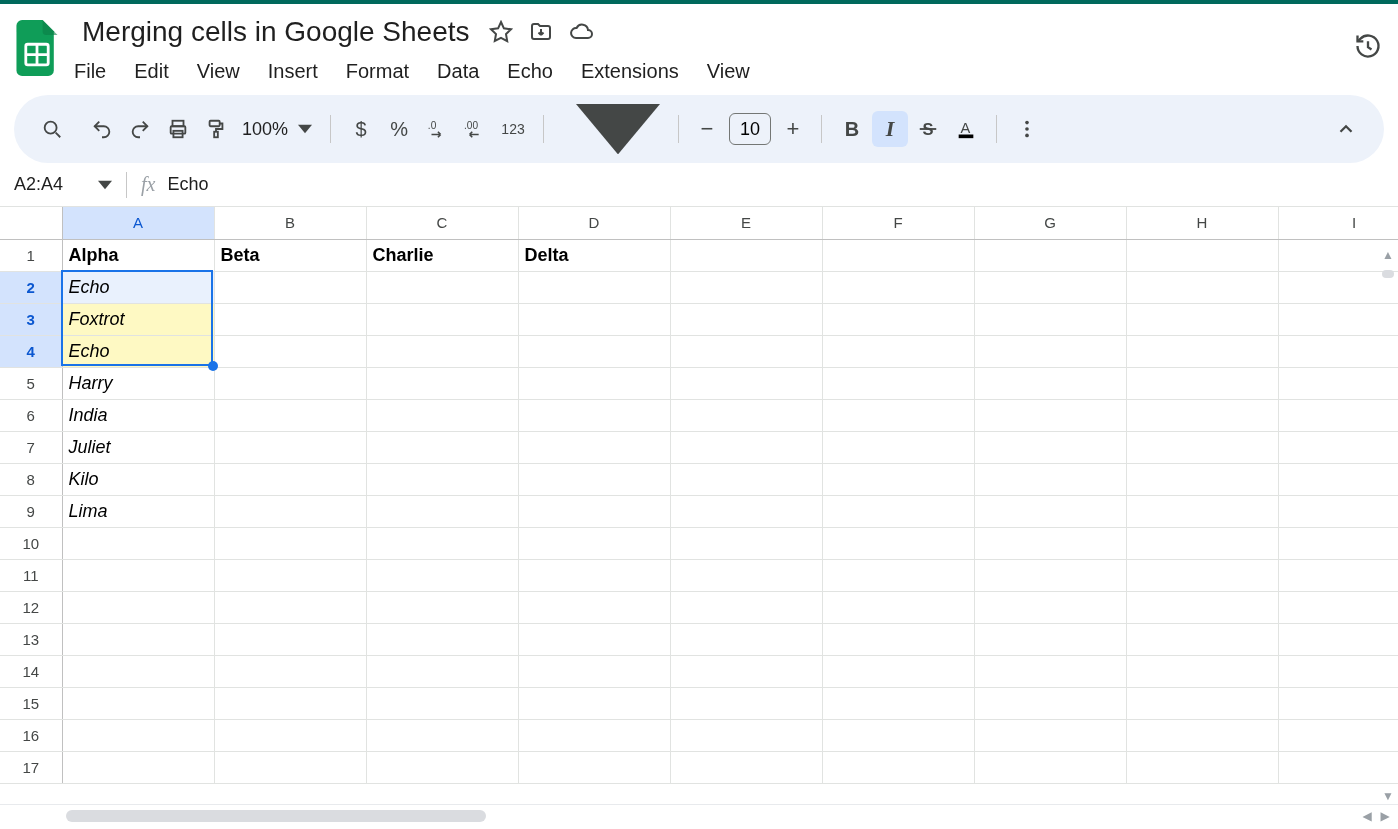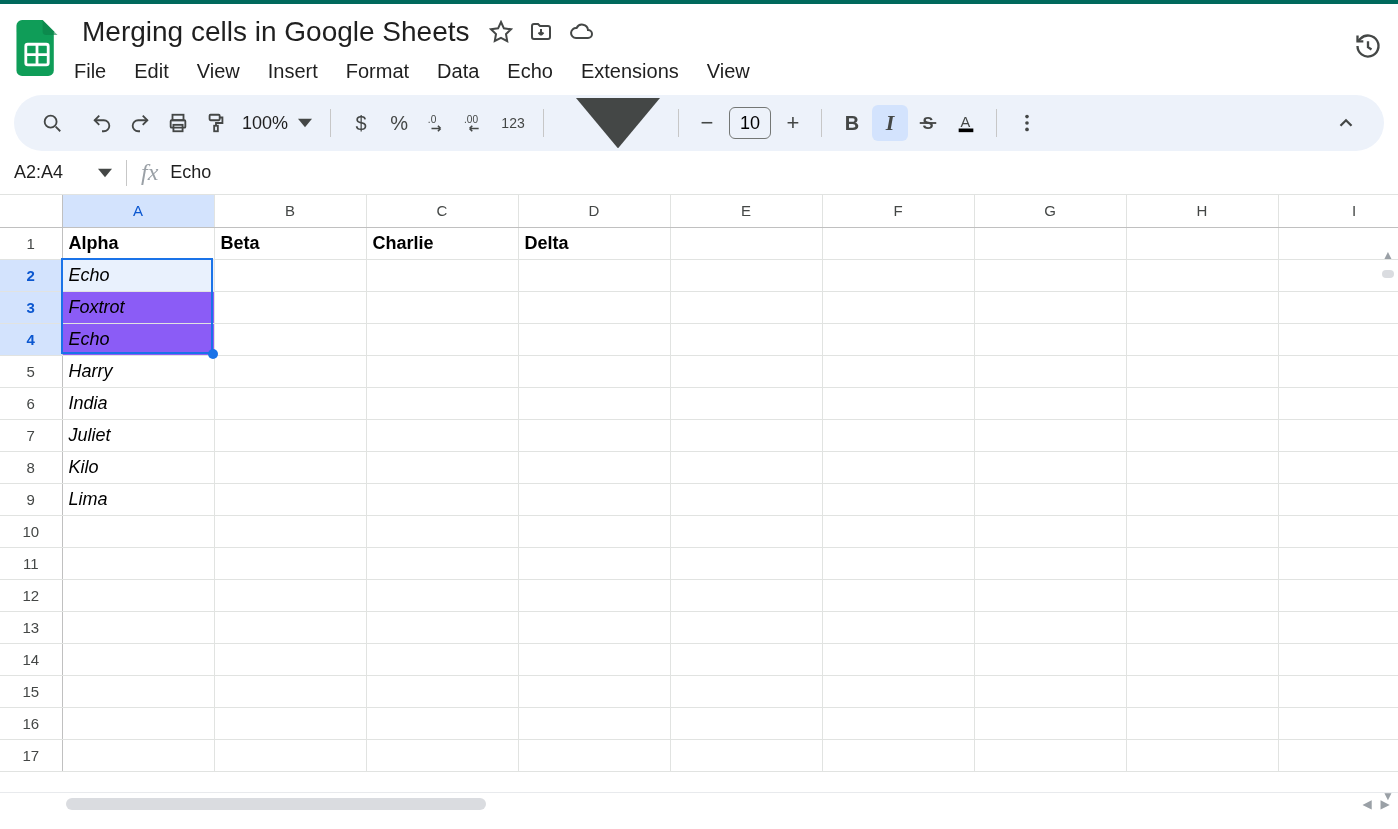--- a/index.html
+++ b/index.html
@@ -17,56 +17,56 @@
   .title-icon svg { width: 24px; height: 24px; }
   .menubar { display:flex; gap: 4px; margin-top: 6px; }
   .menu-item { font-size: 20px; color:#1f1f1f; padding: 4px 12px; border-radius: 4px; cursor:pointer;text-align:right; }
   .menu-item:first-child { padding-left: 4px; }
   .right-icons { display:flex; align-items:center; gap:14px; margin-left:auto; margin-top:16px; }
   .hist-icon { width:32px; height:32px; display:flex; align-items:center; justify-content:center; color:#444746; cursor:pointer;}
   .hist-icon svg { width:28px; height:28px;}
 
   
   .toolbar-wrap { padding: 8px 14px 0 14px; }
-  .toolbar { background: #edf2fa; border-radius: 40px; height: 56px; display:flex; align-items:center; padding: 0 20px; gap: 2px; }
+  .toolbar { background: #edf2fa; border-radius: 40px; height: 68px; display:flex; align-items:center; padding: 0 20px; gap: 2px; }
   .tb-btn { min-width: 36px; height: 36px; border-radius: 6px; display:flex; align-items:center; justify-content:center; color:#444746; cursor:pointer; font-size:15px; padding: 0 4px;}
   .tb-btn svg { width:22px; height:22px; }
   .tb-btn.active { background:#d3e3fd; }
   .tb-sep { width:1px; height:28px; background:#c7c7c7; margin: 0 10px; }
   .zoom { font-size:18px; color:#1f1f1f; display:flex; align-items:center; gap:10px; padding:0 6px; cursor:pointer;}
   .zoom svg { width:14px; height:14px; }
   .font-sel { font-size:18px; color:#1f1f1f; display:flex; align-items:center; gap:14px; padding:0 6px; cursor:pointer; width:110px;}
   .font-sel span { white-space:nowrap; overflow:hidden; text-overflow:ellipsis; flex:1;}
   .font-size-grp { display:flex; align-items:center; gap:6px; }
   .fs-btn { width:32px; height:32px; display:flex; align-items:center; justify-content:center; cursor:pointer; color:#444746; font-size:22px;}
   .fs-input { width:42px; height:32px; border:1.5px solid #747775; border-radius:6px; text-align:center; font-size:18px; background:transparent; }
   .toolbar-right-collapse { margin-left:auto; }
   .tb-spacer { width: 10px; }
 
   
   .fbar { display:flex; align-items:center; height:44px; border-bottom:1px solid #e1e3e1; padding-left:8px;}
   .name-box { width:112px; display:flex; align-items:center; justify-content:space-between; padding: 0 8px 0 6px; font-size:18px; color:#1f1f1f; cursor:text;}
   .name-box svg { width:14px; height:14px; color:#444746;}
   .fbar-sep { width:1px; height:26px; background:#c7c7c7; margin: 0 14px 0 6px;}
-  .fx { font-style: italic; font-family: Georgia, serif; font-size:24px; color:#9aa0a6; margin-right:12px;}
+  .fx { font-style: italic; font-family: Georgia, serif; font-size:20px; color:#9aa0a6; margin-right:12px;}
   .formula-input { font-size:18px; color:#1f1f1f; flex:1; border:none; outline:none; background:transparent;}
 
   
   .grid-area { position:relative; height: calc(829px - 4px - 98px - 64px - 44px - 22px); display:flex; }
   .grid-scroll { overflow:hidden; flex:1; position:relative;}
   table.sheet { border-collapse: collapse; table-layout: fixed; }
   .corner { width:62px; min-width:62px; height:32px; background:#fff; border-right:1px solid #c0c0c0; border-bottom:1px solid #c0c0c0;}
   th.col { height:32px; background:#fff; border-right:1px solid #e1e3e1; border-bottom:1px solid #c0c0c0; font-weight:400; font-size:15px; color:#444746; text-align:center;}
   th.col.sel { background:#d3e3fd; color:#0b57d0;}
   th.rowh { width:62px; min-width:62px; background:#fff; border-right:1px solid #c0c0c0; border-bottom:1px solid #e1e3e1; font-weight:400; font-size:15px; color:#444746; text-align:center;}
   th.rowh.sel { background:#d3e3fd; color:#0b57d0; font-weight:700;}
   td.cell { border-right:1px solid #e1e3e1; border-bottom:1px solid #e1e3e1; height:32px; padding: 0 6px; font-size:18px; font-family: Arial, sans-serif; color:#000; vertical-align:middle; overflow:hidden; white-space:nowrap;}
   td.cell.bold { font-weight:700; }
   td.cell.italic { font-style: italic; }
-  td.cell.selrange { background:#8b5cf6; }
+  td.cell.selrange { background:#fef9c3; }
   td.cell.selcell { background:#e9f1fd; }
 
   .col-A{width:152px;min-width:152px;} .col-std{width:152px;min-width:152px;}
 
   
   .sel-border { position:absolute; border:2px solid #1a73e8; pointer-events:none; }
   .sel-handle { position:absolute; width:10px; height:10px; border-radius:50%; background:#1a73e8; pointer-events:none;}
 
   
   .hscroll { height:22px; background:#fff; display:flex; align-items:center; border-top:1px solid #e8eaed; padding:0 4px; position:relative;}

